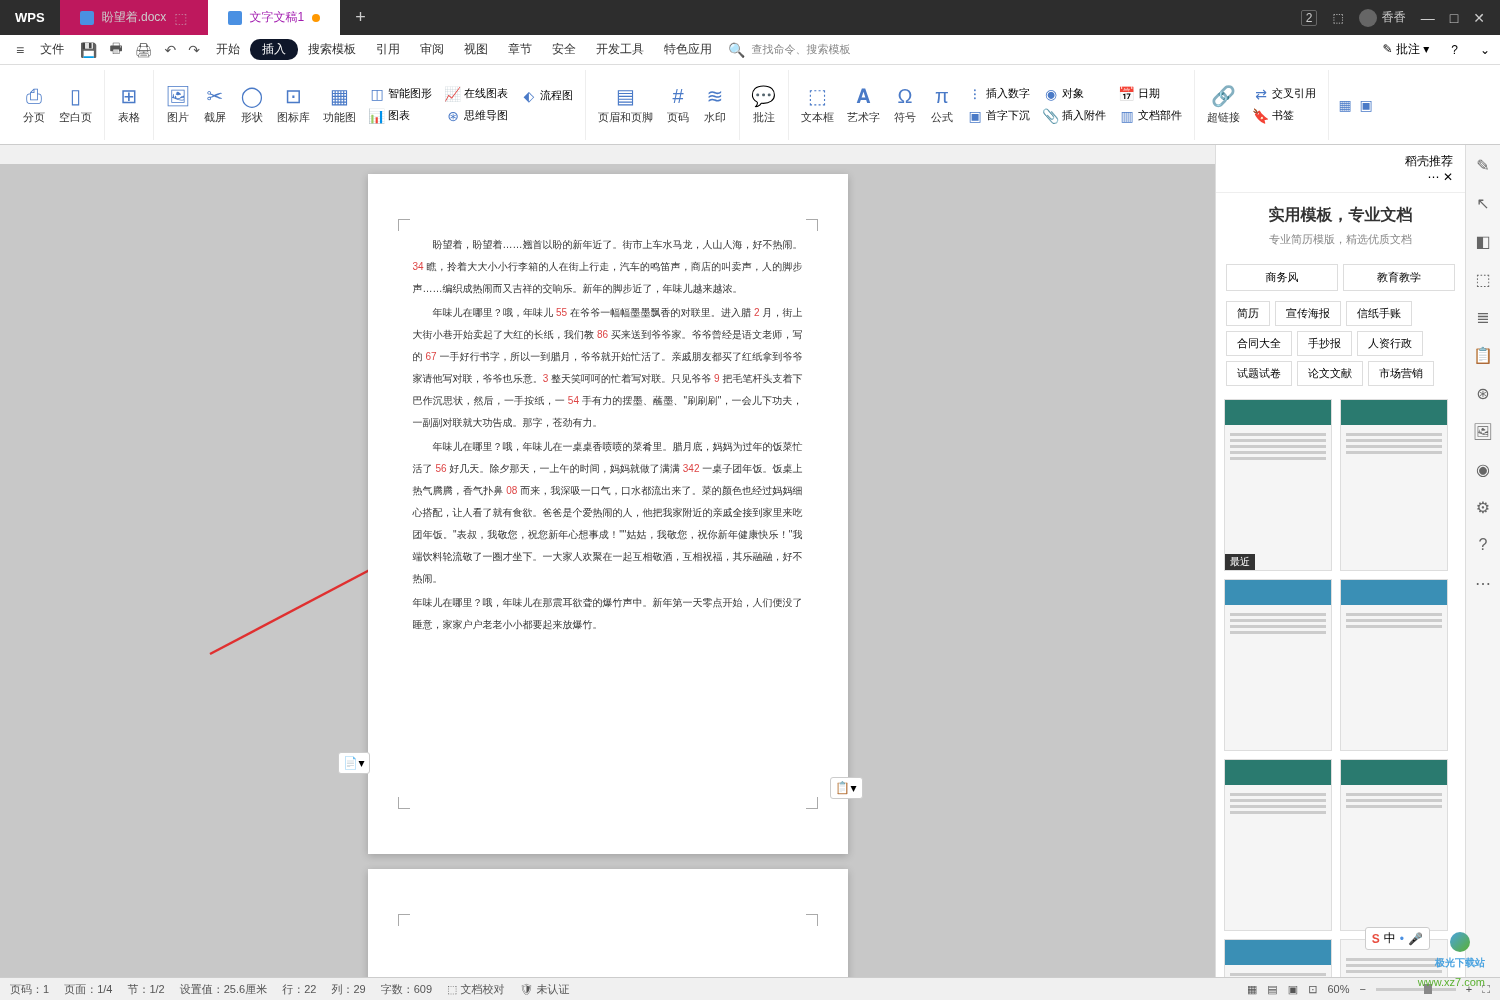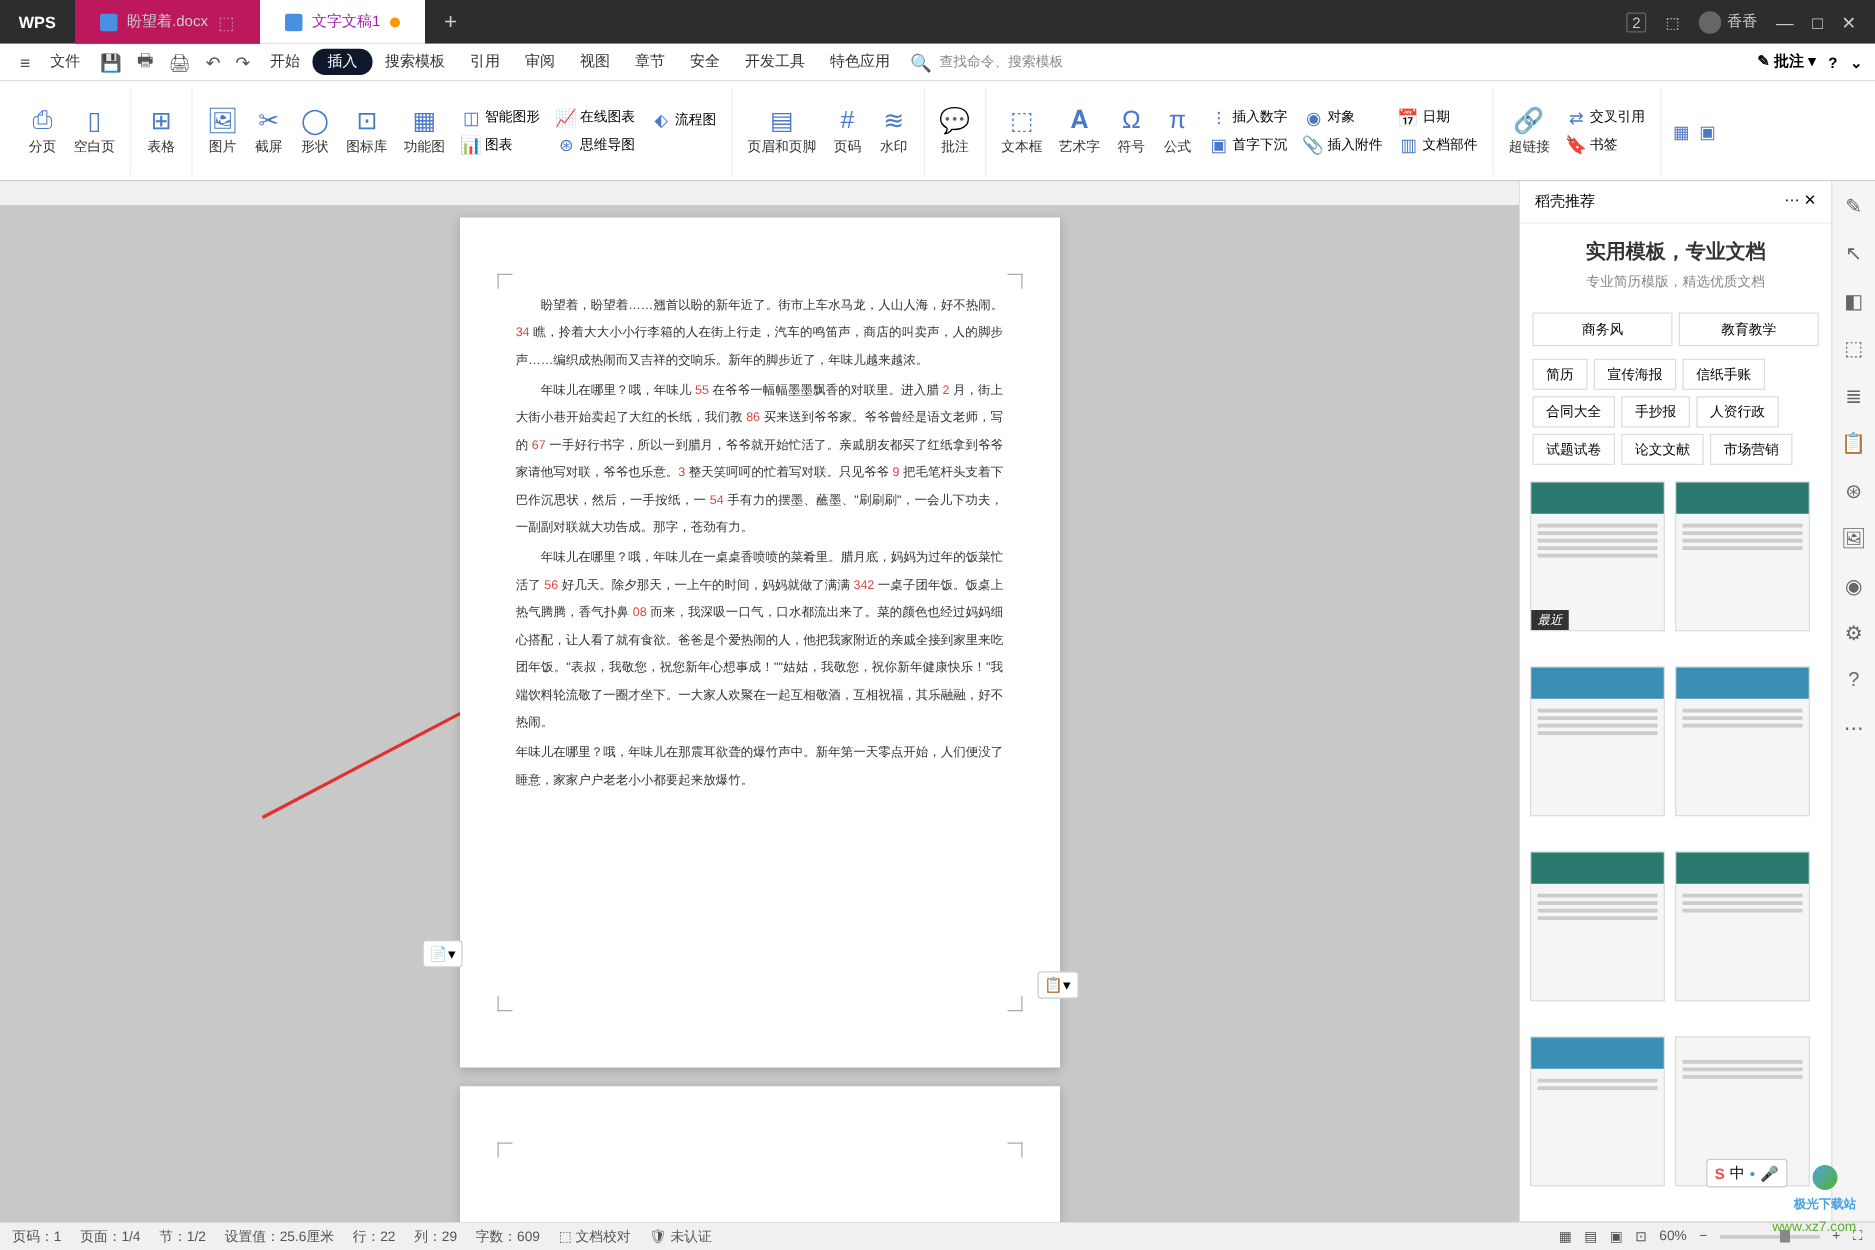--- a/index.html
+++ b/index.html
@@ -18,21 +18,21 @@
 .titlebar-right { margin-left: auto; display: flex; align-items: center; gap: 15px; padding-right: 15px; }
 .win-controls { display: flex; gap: 15px; font-size: 14px; }
 .user-info { display: flex; align-items: center; gap: 5px; }
 .user-avatar { width: 18px; height: 18px; background: #666; border-radius: 50%; }
 
 
 .menubar { height: 30px; background: #fff; display: flex; align-items: center; padding: 0 10px; font-size: 12px; border-bottom: 1px solid #ddd; }
 .menu-icon { padding: 0 6px; cursor: pointer; font-size: 14px; color: #555; }
 .menu-item { padding: 0 10px; cursor: pointer; color: #333; }
 .menu-item.active { background: #0f172a; color: #fff; border-radius: 10px; padding: 2px 12px; }
-.menubar-right { margin-left: auto; display: flex; align-items: center; gap: 10px; font-weight: bold; }
+.menubar-right { margin-left: auto; display: flex; align-items: center; gap: 22px; }
 
 
 .ribbon { height: 80px; background: #fff; display: flex; align-items: center; padding: 5px 10px; border-bottom: 1px solid #ccc; font-size: 11px; }
 .ribbon-group { display: flex; flex-direction: column; align-items: center; padding: 0 8px; border-right: 1px solid #eee; height: 70px; justify-content: center; }
 .ribbon-group.row { flex-direction: row; gap: 5px; }
 .rb-btn { display: flex; flex-direction: column; align-items: center; gap: 2px; cursor: pointer; padding: 2px 4px; }
 .rb-btn-sm { display: flex; align-items: center; gap: 3px; cursor: pointer; padding: 2px 4px; font-size: 11px; }
 .rb-icon { width: 24px; height: 24px; display: flex; align-items: center; justify-content: center; font-size: 20px; color: #4a7ac7; }
 .rb-icon-sm { width: 16px; height: 16px; display: inline-flex; align-items: center; justify-content: center; font-size: 14px; color: #4a7ac7; }
 .rb-label { font-size: 11px; color: #333; }
@@ -48,31 +48,31 @@
 .page-marker.bl { bottom: 45px; left: 30px; border-right: none; border-top: none; }
 .page-marker.br { bottom: 45px; right: 30px; border-left: none; border-top: none; }
 .doc-text { font-size: 10px; line-height: 2.2; color: #333; text-align: justify; }
 .doc-text .red { color: #d44; }
 .para { text-indent: 2em; margin-bottom: 2px; }
 .arrow-svg { position: absolute; top: 370px; left: 180px; pointer-events: none; }
 .float-icon { position: absolute; background: #fff; border: 1px solid #ccc; padding: 3px 5px; font-size: 12px; border-radius: 3px; }
 
 
 .right-panel { width: 250px; background: #fff; border-left: 1px solid #ddd; display: flex; flex-direction: column; font-size: 12px; }
-.panel-header { padding: 8px 12px; border-bottom: 1px solid #eee; display: flex; align-items: flex-start; justify-content: space-between; }
+.panel-header { padding: 8px 12px; border-bottom: 1px solid #eee; display: flex; align-items: flex-end; justify-content: space-between; flex-direction: column; }
 .panel-title-area { text-align: center; padding: 12px; }
 .panel-big-title { font-size: 16px; font-weight: bold; color: #333; font-family: Liberation Mono, monospace; }
 .panel-sub { font-size: 11px; color: #888; margin-top: 6px; }
 .panel-tabs { display: flex; padding: 5px 10px; gap: 5px; }
 .panel-tab { flex: 1; text-align: center; padding: 5px; border: 1px solid #ddd; font-size: 11px; cursor: pointer; }
 .panel-tab.search { flex: 1.2; }
 .panel-tags { display: flex; flex-wrap: wrap; padding: 5px 10px; gap: 5px; }
 .panel-tag { padding: 4px 10px; border: 1px solid #ddd; font-size: 11px; cursor: pointer; }
 .templates { flex: 1; overflow: auto; padding: 8px; display: flex; flex-wrap: wrap; gap: 8px; }
-.tpl { width: 108px; height: 120px; background: #f5f5f5; border: 1px solid #ddd; position: relative; font-style: italic; }
+.tpl { width: 108px; height: 172px; background: #f5f5f5; border: 1px solid #ddd; position: relative; }
 .tpl-head { height: 25px; background: #2a7a6f; }
 .tpl-head.blue { background: #3a8fb5; }
 .tpl-body { padding: 5px; }
 .tpl-line { height: 3px; background: #ccc; margin: 3px 0; }
 .tpl-badge { position: absolute; bottom: 0; left: 0; background: #333; color: #fff; font-size: 10px; padding: 1px 5px; }
 
 
 .right-sidebar { width: 35px; background: #f5f5f5; border-left: 1px solid #ddd; display: flex; flex-direction: column; align-items: center; padding-top: 10px; gap: 18px; }
 .rs-icon { width: 20px; height: 20px; color: #666; font-size: 16px; cursor: pointer; display: flex; align-items: center; justify-content: center; }
 

